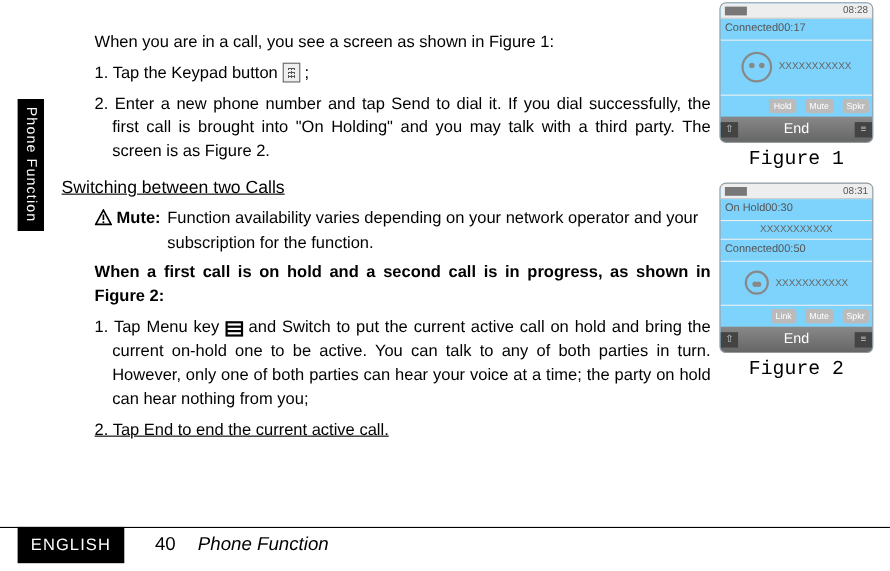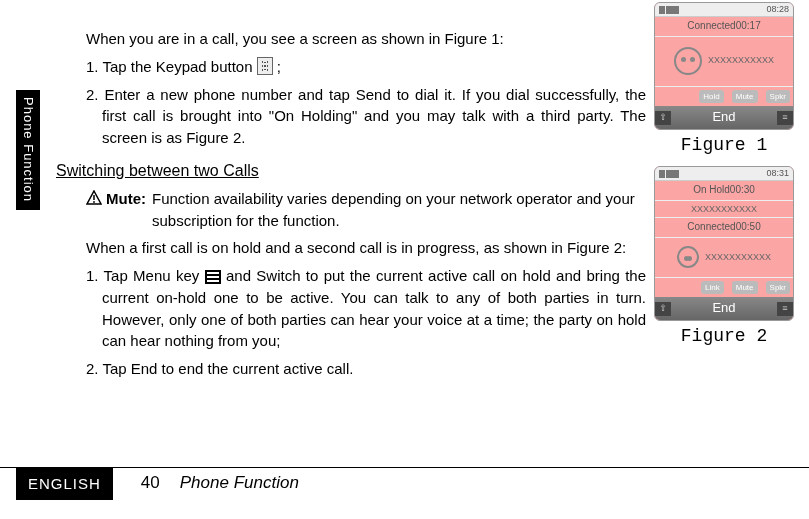--- a/index.html
+++ b/index.html
@@ -104,41 +104,41 @@
     position: absolute;
     right: 10px;
     top: 2px;
     width: 150px;
     text-align: center;
   }
   .phone {
     width: 140px;
     border: 1px solid #999;
     border-radius: 6px;
-    background: #fca5a5;
+    background: #7dd3fc;
     margin: 0 auto 2px;
     font-size: 10px;
     color: #555;
     position: relative;
     overflow: hidden;
   }
   .ph-status {
     height: 14px;
     background: #eee;
     display: flex;
     align-items: center;
     justify-content: space-between;
     padding: 0 4px;
     border-bottom: 1px solid #ccc;
     font-size: 9px;
   }
   .ph-row {
     padding: 2px 4px;
     display: flex;
-    justify-content: center;
+    justify-content: flex-start;
     border-bottom: 1px solid #eee;
   }
   .ph-face {
     height: 50px;
     display: flex;
     align-items: center;
     justify-content: center;
     gap: 6px;
     border-bottom: 1px solid #eee;
   }
@@ -183,21 +183,21 @@
   .ph-end .corner {
     width: 16px; height: 14px;
     background: #444;
     font-size: 9px;
     color:#ccc;
     display:flex; align-items:center; justify-content:center;
   }
   .fig-caption { font-size: 18px; margin-bottom: 8px; font-family: Liberation Mono, monospace; }
   .footer {
     position: absolute;
-    left: 0; bottom: 20px;
+    left: 0; bottom: 8px;
     width: 100%;
     height: 32px;
     border-top: 1px solid #000;
     display: flex;
     align-items: center;
   }
   .lang-box {
     background: #000;
     color: #fff;
     font-size: 15px;
@@ -243,29 +243,29 @@
         <svg viewBox="0 0 16 16">
             <polygon points="8,1 15,14 1,14" fill="none" stroke="#000" stroke-width="1.5"></polygon>
             <line x1="8" y1="5" x2="8" y2="10" stroke="#000" stroke-width="1.5"></line>
             <circle cx="8" cy="12" r="0.9" fill="#000"></circle>
           </svg>
       </span>
       <span class="note-label">Mute:</span>
       <span class="note-text">Function availability varies depending on your network operator and your subscription for the function.</span>
     </div>
 
-    <p class="intro1" style="text-align:justify; margin-top:4px;">When a first call is on hold and a second call is in progress, as shown in Figure 2:</p>
+    <p class="intro1" style="text-align:justify; margin-top:4px;font-weight:bold;">When a first call is on hold and a second call is in progress, as shown in Figure 2:</p>
 
     <ul class="ol1">
       <li style="padding-left:16px; text-indent:-16px; text-align:justify;">
         <span>1. Tap Menu key</span>
         <span class="menu-icon" style="text-indent:0;"></span>
         <span>and Switch to put the current active call on hold and bring the current on-hold one to be active. You can talk to any of both parties in turn. However, only one of both parties can hear your voice at a time; the party on hold can hear nothing from you;</span>
       </li>
-      <li style="padding-left:16px; text-indent:-16px;">2. Tap End to end the current active call.</li>
+      <li style="padding-left:16px; text-indent:-16px;text-decoration:underline;">2. Tap End to end the current active call.</li>
     </ul>
   </div>
 
   <div class="figures">
 
     <div class="phone">
       <div class="ph-status">
         <span class="sig"></span>
         <span>08:28</span>
       </div>

